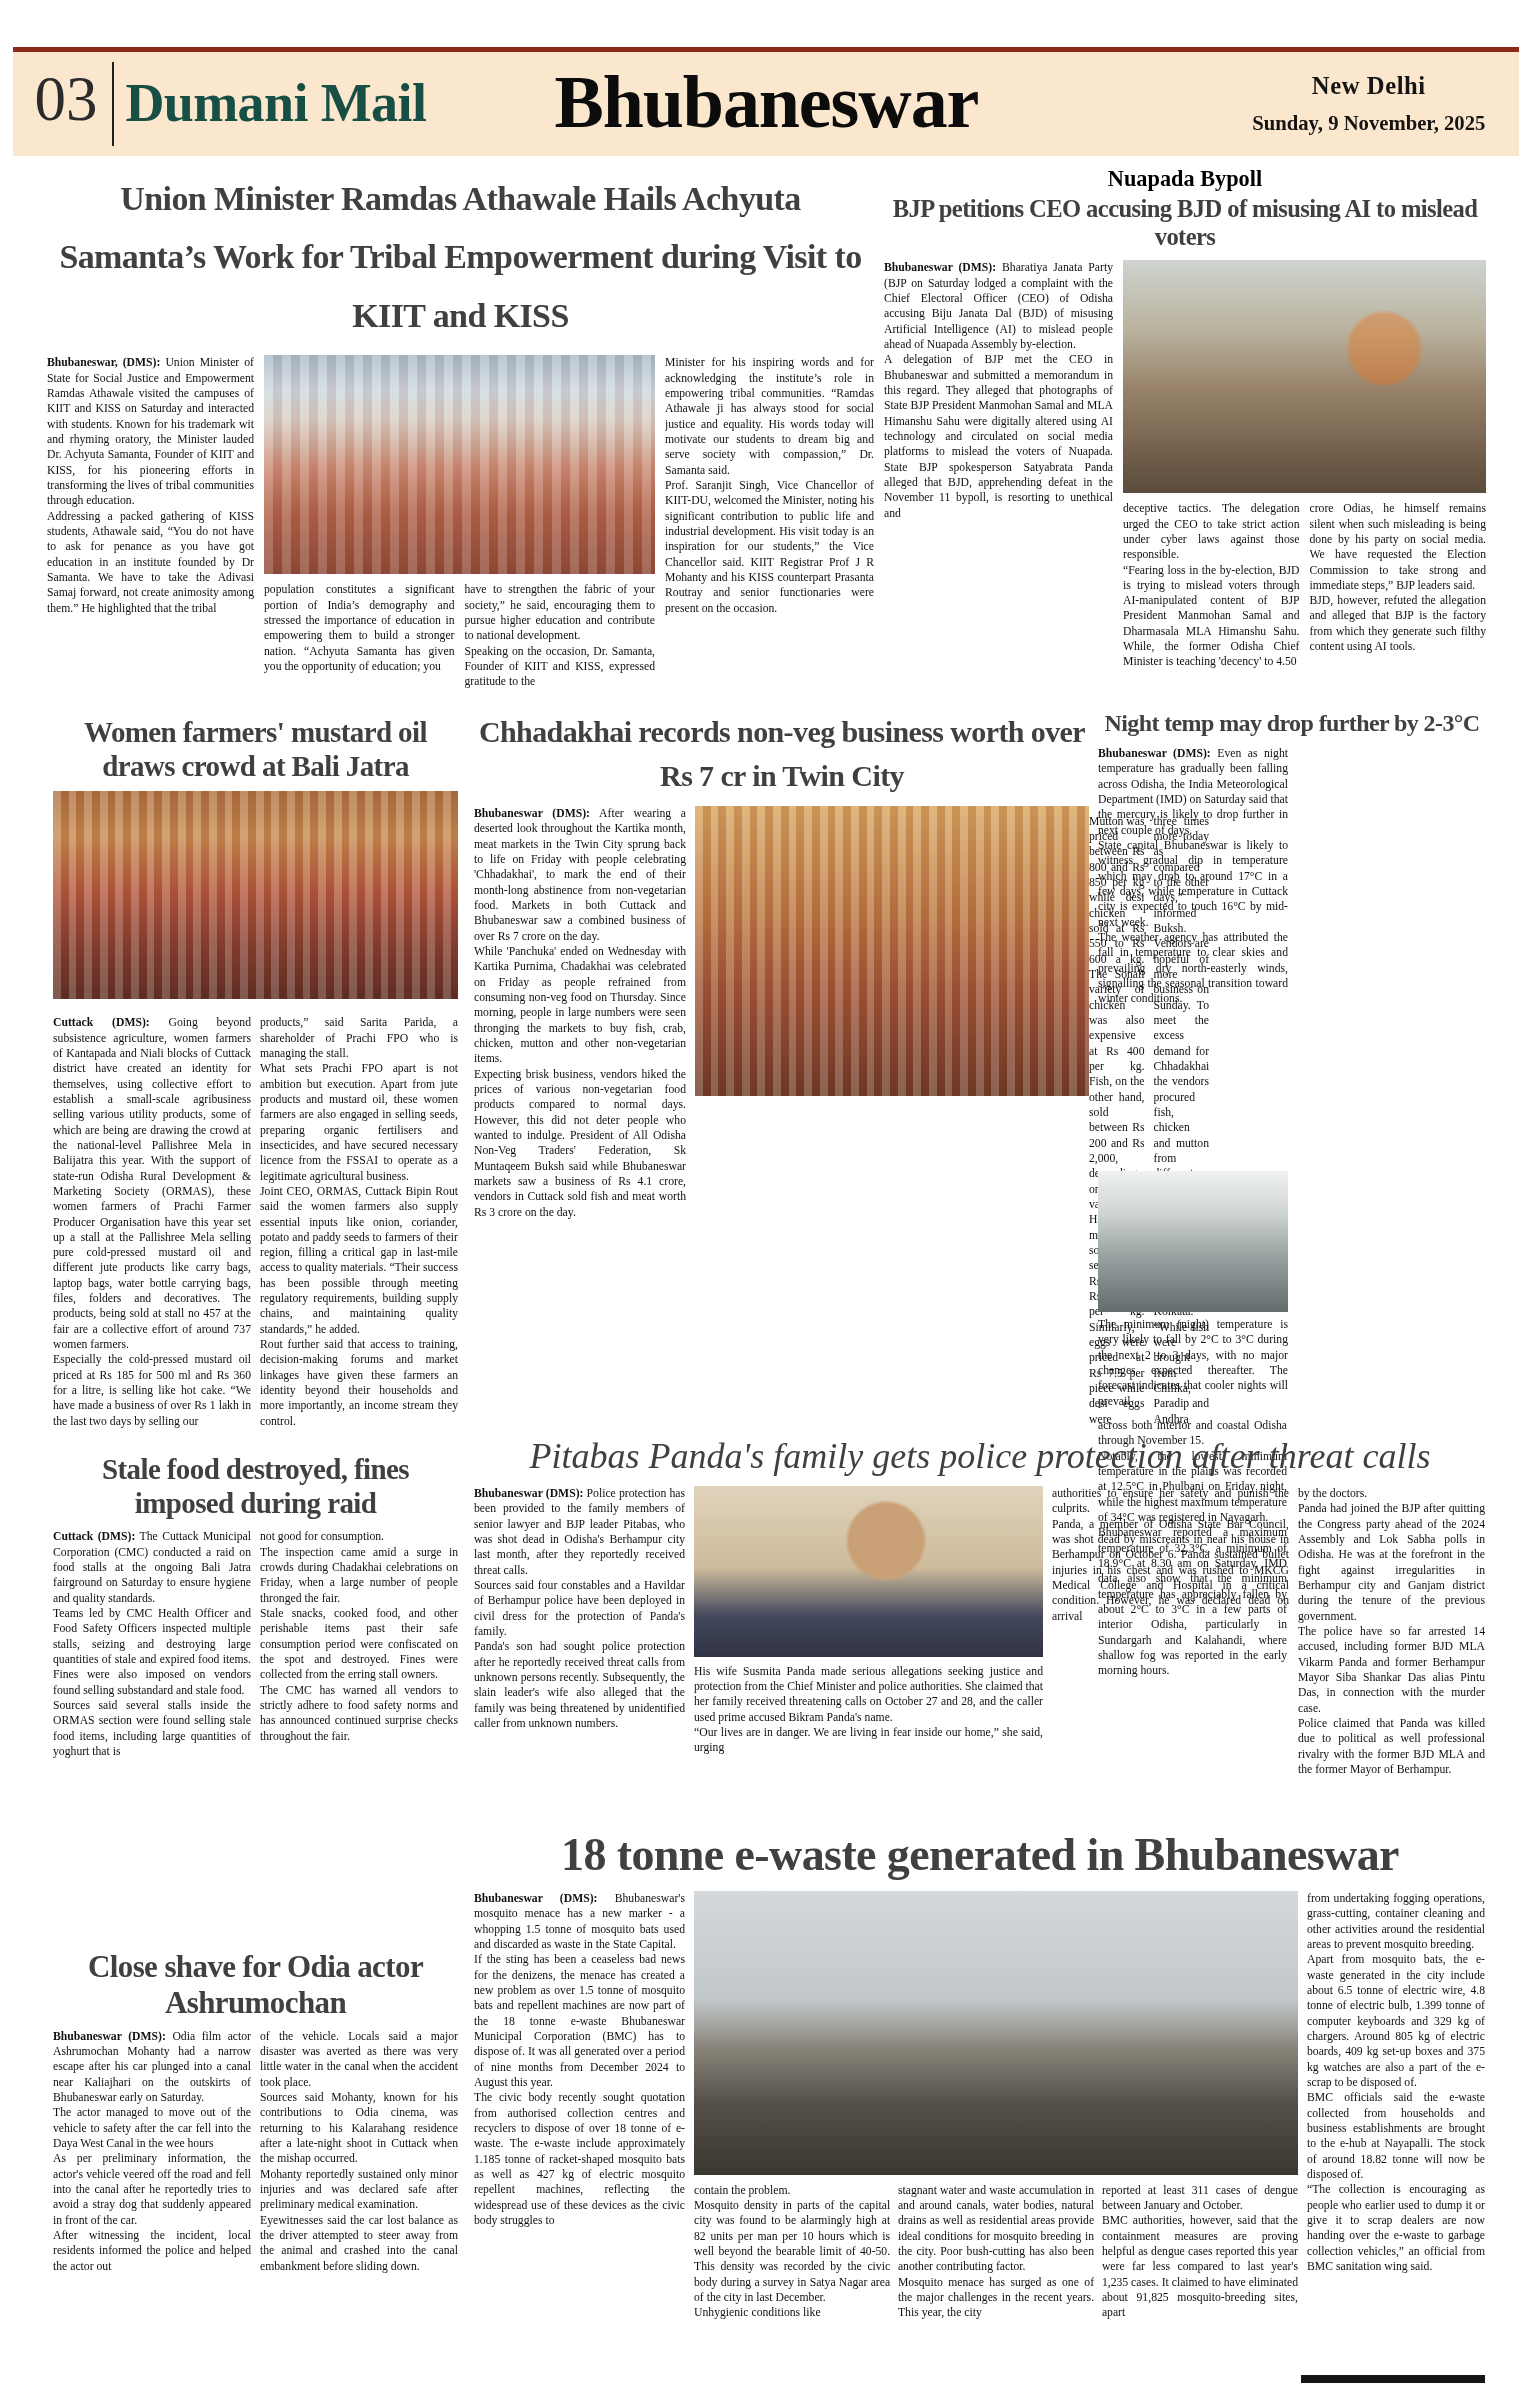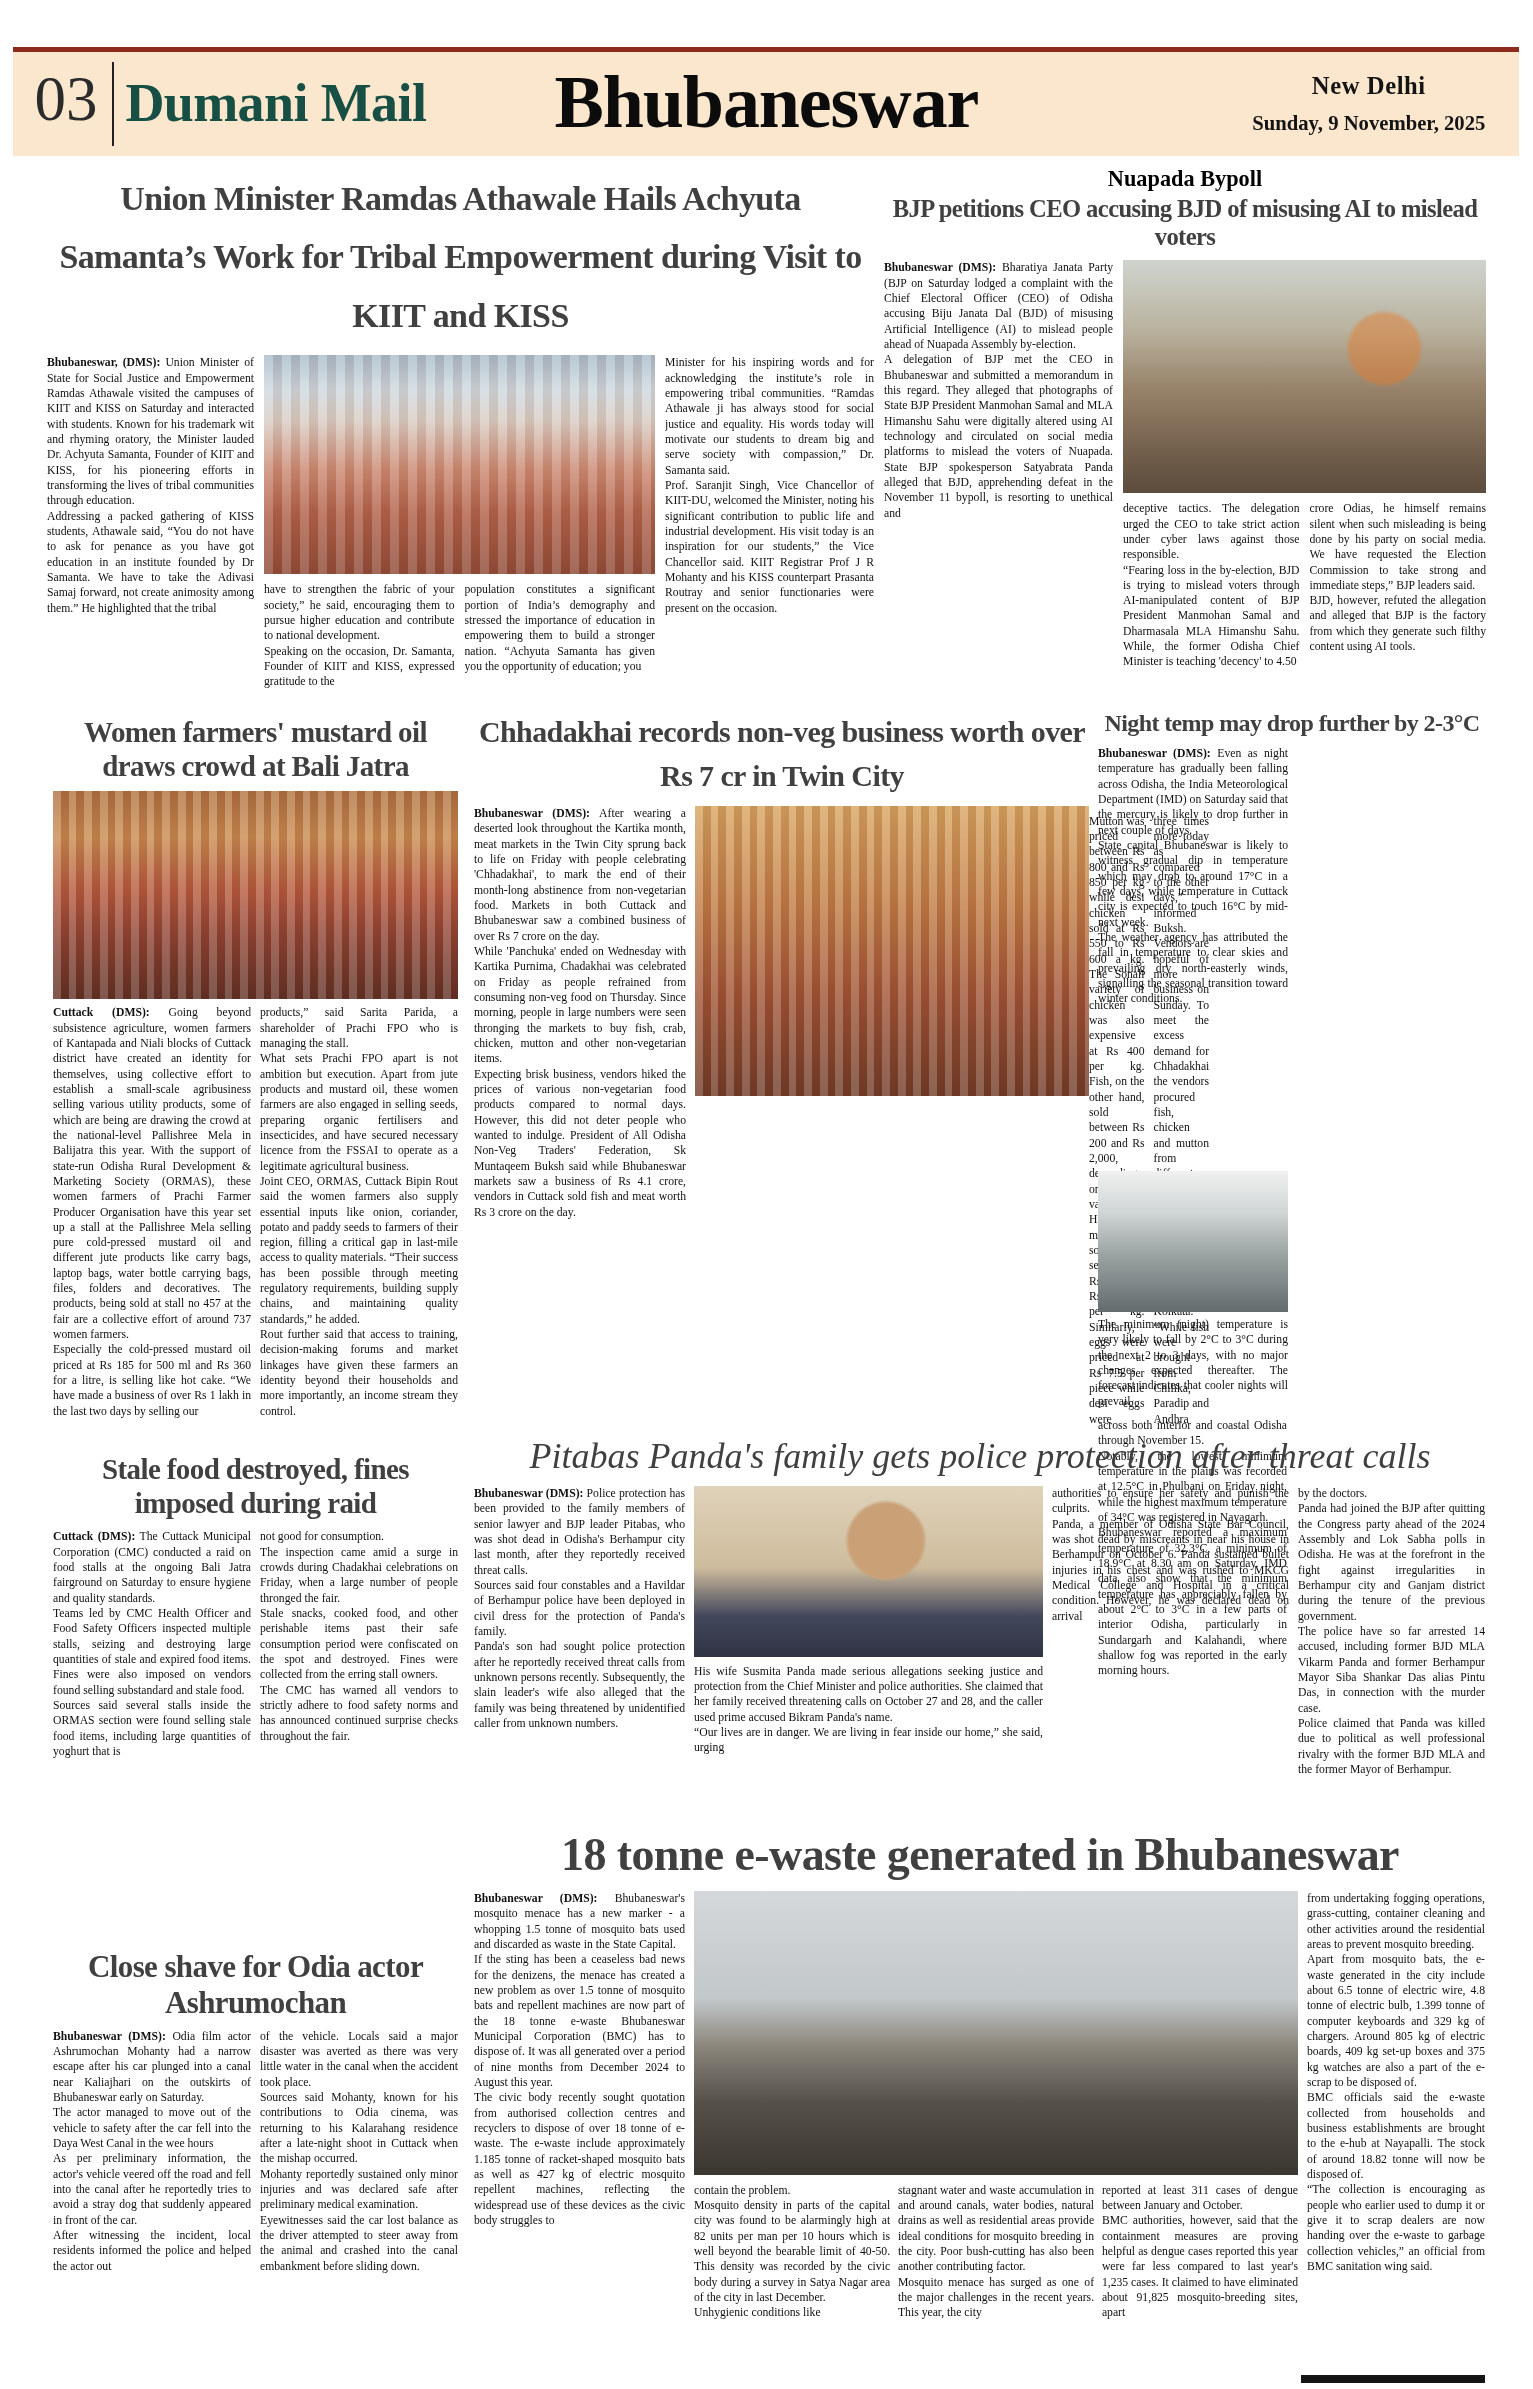--- a/index.html
+++ b/index.html
@@ -70,23 +70,23 @@
   </header>
 
   <section class="article" style="left:47px; top:170px; width:827px; height:536px;">
     <h1 class="hl" style="font-size:34px; line-height:1.72;">Union Minister Ramdas Athawale Hails Achyuta Samanta’s Work for Tribal Empowerment during Visit to KIIT and KISS</h1>
     <div class="body-row" style="gap:10px; margin-top:10px; height:405px;">
       <p class="tcol" style="width:207px;"><b class="dateline">Bhubaneswar, (DMS):</b> <span>Union Minister of State for Social Justice and Empowerment Ramdas Athawale visited the campuses of KIIT and KISS on Saturday and interacted with students. Known for his trademark wit and rhyming oratory, the Minister lauded Dr. Achyuta Samanta, Founder of KIIT and KISS, for his pioneering efforts in transforming the lives of tribal communities through education.
 Addressing a packed gathering of KISS students, Athawale said, “You do not have to ask for penance as you have got education in an institute founded by Dr Samanta. We have to take the Adivasi Samaj forward, not create animosity among them.” He highlighted that the tribal</span></p>
       <div style="width:391px; display:flex; flex-direction:column;">
         <div class="photo ph-kiit" style="width:391px; height:219px;"></div>
         <div style="display:flex; gap:10px; margin-top:7.8px; flex:1;">
+          <p class="tcol" style="flex:1;"><span>population constitutes a significant portion of India’s demography and stressed the importance of education in empowering them to build a stronger nation. “Achyuta Samanta has given you the opportunity of education; you</span></p>
           <p class="tcol" style="flex:1;"><span>have to strengthen the fabric of your society,” he said, encouraging them to pursue higher education and contribute to national development.
 Speaking on the occasion, Dr. Samanta, Founder of KIIT and KISS, expressed gratitude to the</span></p>
-          <p class="tcol" style="flex:1;"><span>population constitutes a significant portion of India’s demography and stressed the importance of education in empowering them to build a stronger nation. “Achyuta Samanta has given you the opportunity of education; you</span></p>
         </div>
       </div>
       <p class="tcol" style="width:209px;"><span>Minister for his inspiring words and for acknowledging the institute’s role in empowering tribal communities. “Ramdas Athawale ji has always stood for social justice and equality. His words today will motivate our students to dream big and serve society with compassion,” Dr. Samanta said.
 Prof. Saranjit Singh, Vice Chancellor of KIIT-DU, welcomed the Minister, noting his significant contribution to public life and industrial development. His visit today is an inspiration for our students,” the Vice Chancellor said. KIIT Registrar Prof J R Mohanty and his KISS counterpart Prasanta Routray and senior functionaries were present on the occasion.</span></p>
     </div>
   </section>
 
   <section class="article" style="left:884px; top:166px; width:602px; height:541px;">
     <p class="kicker" style="font-size:22.3px;">Nuapada Bypoll</p>
     <h1 class="hl" style="font-size:24.6px; margin-top:3.4px;">BJP petitions CEO accusing BJD of misusing AI to mislead voters</h1>
@@ -101,21 +101,21 @@
           <p class="tcol" style="flex:1;"><span>crore Odias, he himself remains silent when such misleading is being done by his party on social media. We have requested the Election Commission to take strong and immediate steps,” BJP leaders said.
 BJD, however, refuted the allegation and alleged that BJP is the factory from which they generate such filthy content using AI tools.</span></p>
         </div>
       </div>
     </div>
   </section>
 
   <section class="article" style="left:53px; top:715px; width:405px; height:715px;">
     <h1 class="hl" style="font-size:29px; line-height:1.18;">Women farmers' mustard oil draws crowd at Bali Jatra</h1>
     <div class="photo ph-bali" style="width:405px; height:208px; margin-top:7.8px;"></div>
-    <div class="body-row" style="gap:9px; margin-top:6px; height:420px;">
+    <div class="body-row" style="gap:9px; margin-top:16px; height:420px;">
       <p class="tcol" style="flex:1;"><b class="dateline">Cuttack (DMS):</b> <span>Going beyond subsistence agriculture, women farmers of Kantapada and Niali blocks of Cuttack district have created an identity for themselves, using collective effort to establish a small-scale agribusiness selling various utility products, some of which are being are drawing the crowd at the national-level Pallishree Mela in Balijatra this year. With the support of state-run Odisha Rural Development &amp; Marketing Society (ORMAS), these women farmers of Prachi Farmer Producer Organisation have this year set up a stall at the Pallishree Mela selling pure cold-pressed mustard oil and different jute products like carry bags, laptop bags, water bottle carrying bags, files, folders and decoratives. The products, being sold at stall no 457 at the fair are a collective effort of around 737 women farmers.
 Especially the cold-pressed mustard oil priced at Rs 185 for 500 ml and Rs 360 for a litre, is selling like hot cake. “We have made a business of over Rs 1 lakh in the last two days by selling our</span></p>
       <p class="tcol" style="flex:1;"><span>products,” said Sarita Parida, a shareholder of Prachi FPO who is managing the stall.
 What sets Prachi FPO apart is not ambition but execution. Apart from jute products and mustard oil, these women farmers are also engaged in selling seeds, preparing organic fertilisers and insecticides, and have secured necessary licence from the FSSAI to operate as a legitimate agricultural business.
 Joint CEO, ORMAS, Cuttack Bipin Rout said the women farmers also supply essential inputs like onion, coriander, potato and paddy seeds to farmers of their region, filling a critical gap in last-mile access to quality materials. “Their success has been possible through meeting regulatory requirements, building supply chains, and maintaining quality standards,” he added.
 Rout further said that access to training, decision-making forums and market linkages have given these farmers an identity beyond their households and more importantly, an income stream they control.</span></p>
     </div>
   </section>
 
   <section class="article" style="left:474px; top:710px; width:616px; height:721px;">

